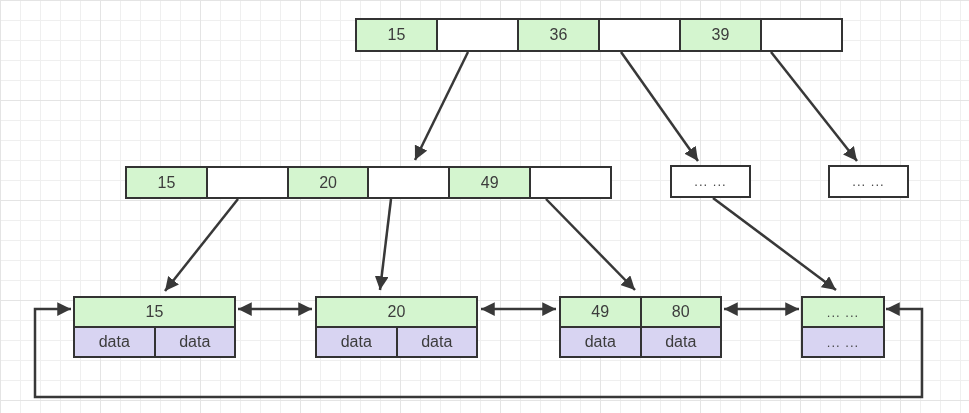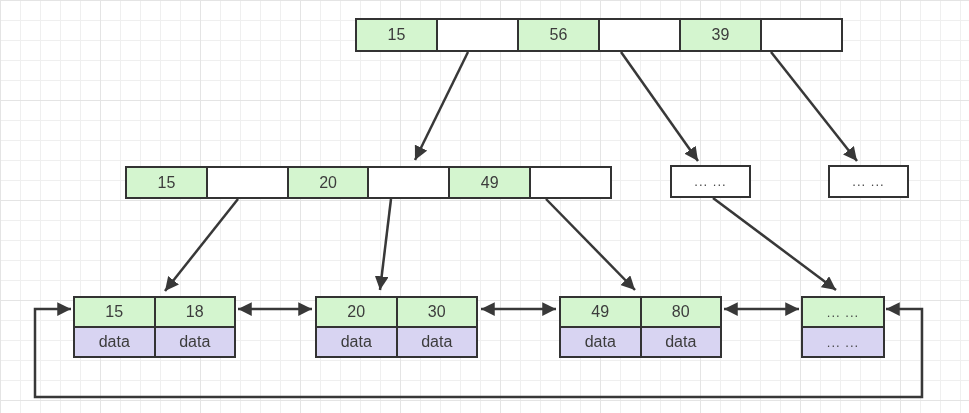--- a/index.html
+++ b/index.html
@@ -62,21 +62,21 @@
   <path class="edge" d="M760,309 L724,309" marker-end="url(#arrowhead)"></path>
   <path class="edge" d="M760,309 L799,309" marker-end="url(#arrowhead)"></path>
 
   <path class="edge" d="M480,397 L922,397 L922,309 L886,309" marker-end="url(#arrowhead)"></path>
   <path class="edge" d="M480,397 L35,397 L35,309 L71,309" marker-end="url(#arrowhead)"></path>
 </svg>
 
 <div class="node" style="left:355px;top:18px;width:488px;height:34px;">
   <span class="cell key">15</span>
   <span class="cell empty"></span>
-  <span class="cell key">56</span>
+  <span class="cell key">36</span>
   <span class="cell empty"></span>
   <span class="cell key">39</span>
   <span class="cell empty"></span>
 </div>
 
 <div class="node" style="left:125px;top:166px;width:487px;height:33px;">
   <span class="cell key">15</span>
   <span class="cell empty"></span>
   <span class="cell key">20</span>
   <span class="cell empty"></span>
@@ -87,32 +87,30 @@
 <div class="node" style="left:670px;top:165px;width:81px;height:33px;">
   <span class="cell empty dots">... ...</span>
 </div>
 <div class="node" style="left:828px;top:165px;width:81px;height:33px;">
   <span class="cell empty dots">... ...</span>
 </div>
 
 <div class="leaf" style="left:73px;top:296px;width:163px;height:62px;">
   <div class="lrow">
     <span class="cell key">15</span>
-    <span class="cell key">18</span>
   </div>
   <div class="lrow second">
     <span class="cell data">data</span>
     <span class="cell data">data</span>
   </div>
 </div>
 
 <div class="leaf" style="left:315px;top:296px;width:163px;height:62px;">
   <div class="lrow">
     <span class="cell key">20</span>
-    <span class="cell key">30</span>
   </div>
   <div class="lrow second">
     <span class="cell data">data</span>
     <span class="cell data">data</span>
   </div>
 </div>
 
 <div class="leaf" style="left:559px;top:296px;width:163px;height:62px;">
   <div class="lrow">
     <span class="cell key">49</span>

